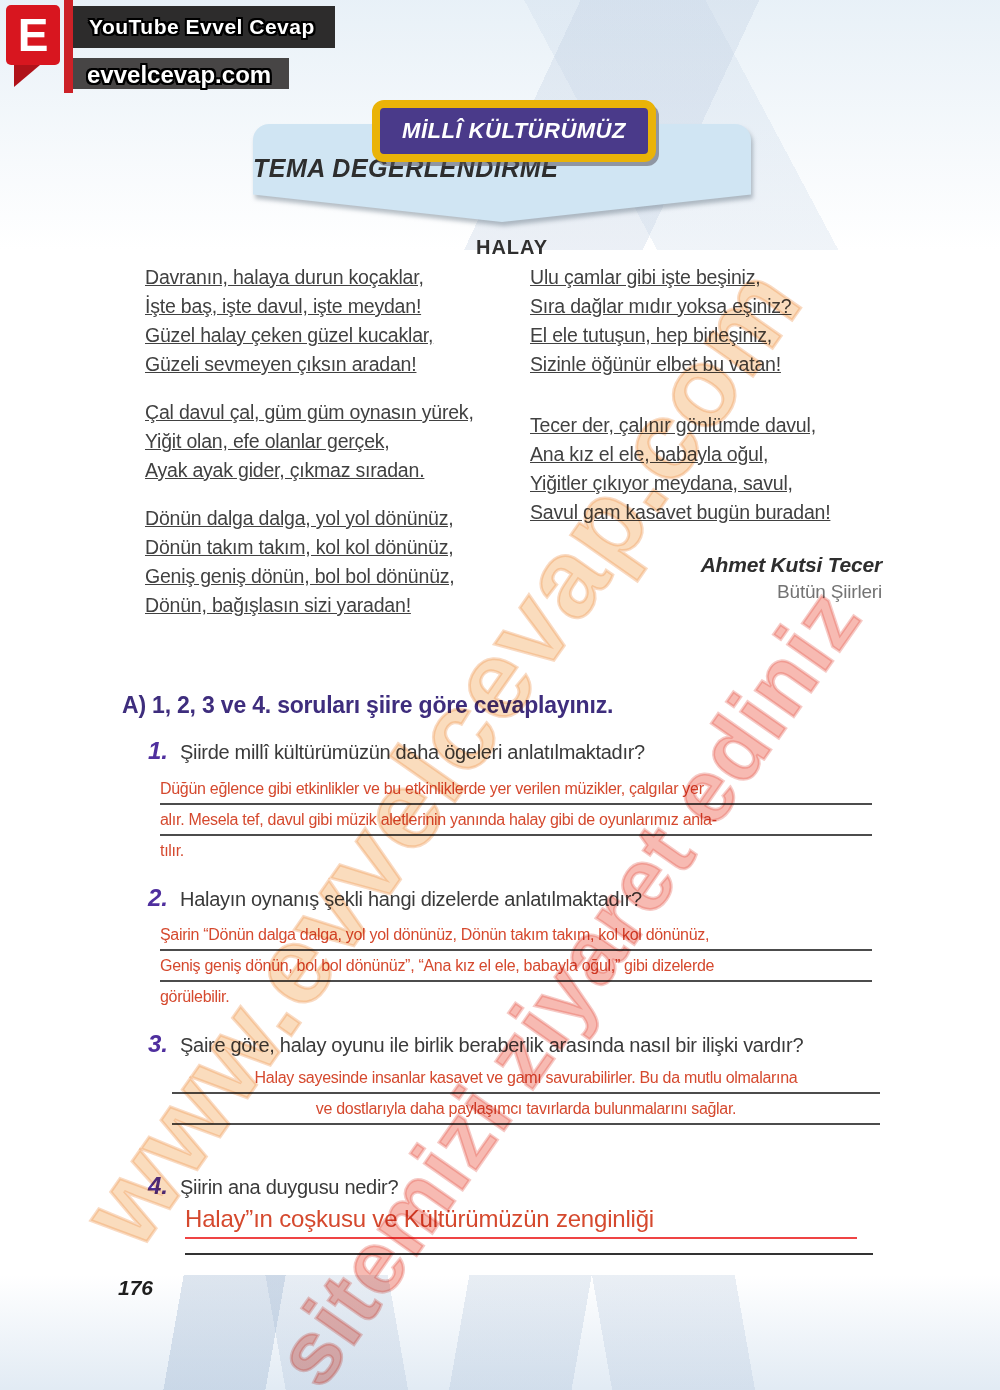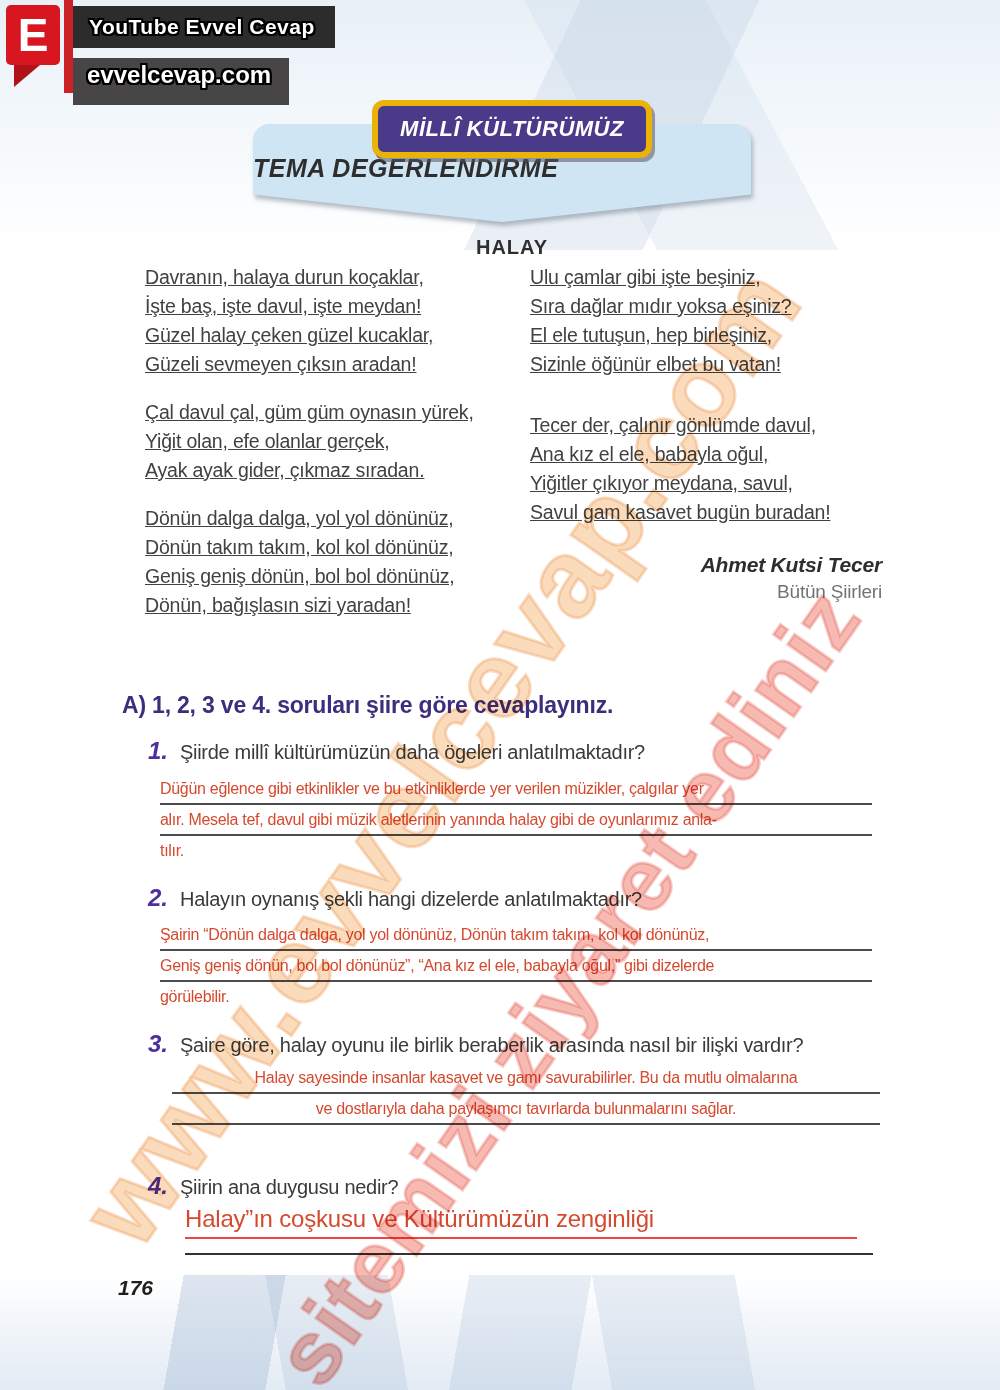--- a/index.html
+++ b/index.html
@@ -37,36 +37,36 @@
   .redbar{position:absolute;left:64px;top:0;width:9px;height:93px;background:#cc2127;z-index:6;}
   .outlined{ text-shadow:-2px -2px 0 #000,2px -2px 0 #000,-2px 2px 0 #000,2px 2px 0 #000,0 2px 0 #000,0 -2px 0 #000,2px 0 0 #000,-2px 0 0 #000; }
   .title-box{
     position:absolute;left:73px;top:6px;z-index:6;
     background:#2d2c2c;color:#fff;font-weight:bold;font-size:21px;
     padding:9px 20px 9px 16px;letter-spacing:0.5px;
   }
   .site-box{
     position:absolute;left:73px;top:58px;z-index:6;
     background:#474545;color:#fff;font-weight:bold;font-size:24px;
-    padding:3px 18px 16px 14px;
+    padding:3px 18px 0 14px;
   }
   
   .banner-wrap{position:absolute;left:253px;top:124px;z-index:3;
     filter:drop-shadow(2px 4px 2px rgba(110,125,140,0.5));}
   .banner{
     width:498px;height:98px;background:#d0e5f3;border-radius:16px;
     clip-path:polygon(0 0,100% 0,100% 72%,50% 100%,0 72%);
   }
   .banner-title{
     position:absolute;left:0;top:30px;width:100%;text-align:left;
     font-weight:bold;font-style:italic;font-size:25px;color:#2e2e2e;letter-spacing:0.5px;
   }
   .badge{
     position:absolute;left:372px;top:100px;width:268px;height:46px;z-index:4;
-    background:#4a3a8a;border:6px solid #eab308;border-radius:12px;
+    background:#4a3a8a;border:8px solid #eab308;border-radius:12px;
     box-shadow:3px 4px 0 rgba(90,85,95,0.55);
     display:flex;align-items:center;justify-content:center;
     color:#fff;font-weight:bold;font-style:italic;font-size:22px;letter-spacing:0.5px;
   }
   
   .poem-title{
     position:absolute;left:512px;top:236px;transform:translateX(-50%);
     font-weight:bold;font-size:20px;color:#2f2f2f;letter-spacing:1px;z-index:2;
   }
   .poem-col{position:absolute;z-index:2;color:#414141;font-size:19.5px;letter-spacing:-0.2px;}

